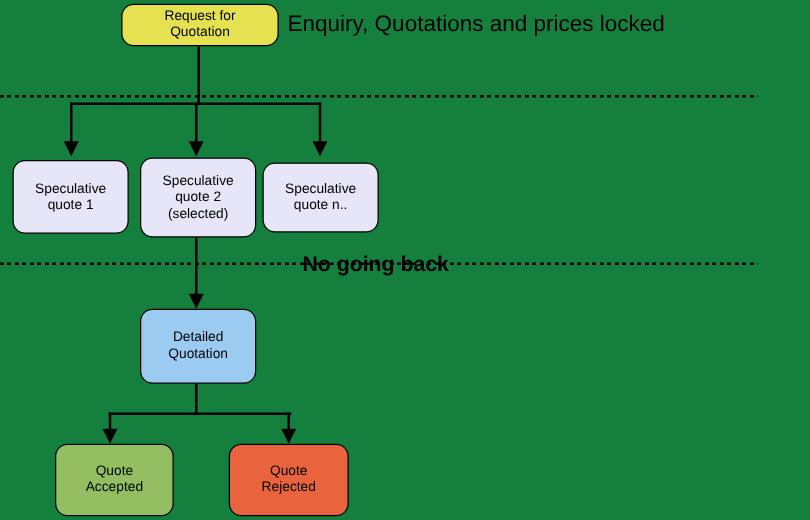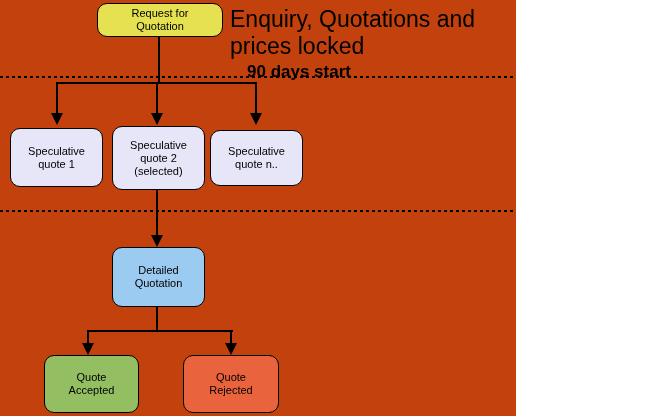--- a/index.html
+++ b/index.html
@@ -1,20 +1,20 @@
 <!DOCTYPE html>
 <html><head>
 <meta charset="utf-8">
 <style>
   html, body { margin: 0; padding: 0; background: #ffffff; }
   #canvas {
     position: relative;
-    width: 516px;
+    width: 648px;
     height: 416px;
-    background: #c2410c;
+    background: #15803d;
     overflow: hidden;
     font-family: "Liberation Sans", sans-serif;
     color: #000000;
     text-decoration: underline;
   }
   .node {
     position: absolute;
     border: 1.5px solid #000000;
     border-radius: 10px;
     display: flex;
@@ -40,21 +40,21 @@
   }
   .dotline {
     position: absolute;
     left: 0;
     width: 606px;
     height: 2px;
     background: repeating-linear-gradient(90deg, #000000 0 3px, transparent 3px 6px);
   }
   .annot {
     position: absolute;
-    font-size: 23px;
+    font-size: 18px;
     line-height: 27px;
     white-space: pre-line;
   }
   .annot-bold {
     position: absolute;
     font-size: 17px;
     font-weight: bold;
     line-height: 19px;
     white-space: nowrap;
   }
@@ -117,18 +117,18 @@
 Accepted</span>
   </div>
 
   <div class="node" style="left: 183px; top: 355px; width: 96px; height: 58px; background-color: rgb(233, 99, 60);">
     <span>Quote
 Rejected</span>
   </div>
 
   <div class="annot" style="left:230px;top:6px">Enquiry, Quotations and prices locked</div>
 
-  <div class="annot-bold" style="left:247px;top:62px">90 days start</div>
 
 
+  <div class="annot-bold" style="left:242px;top:202px">No going back</div>
 
 
 </div>
 
 </body></html>

